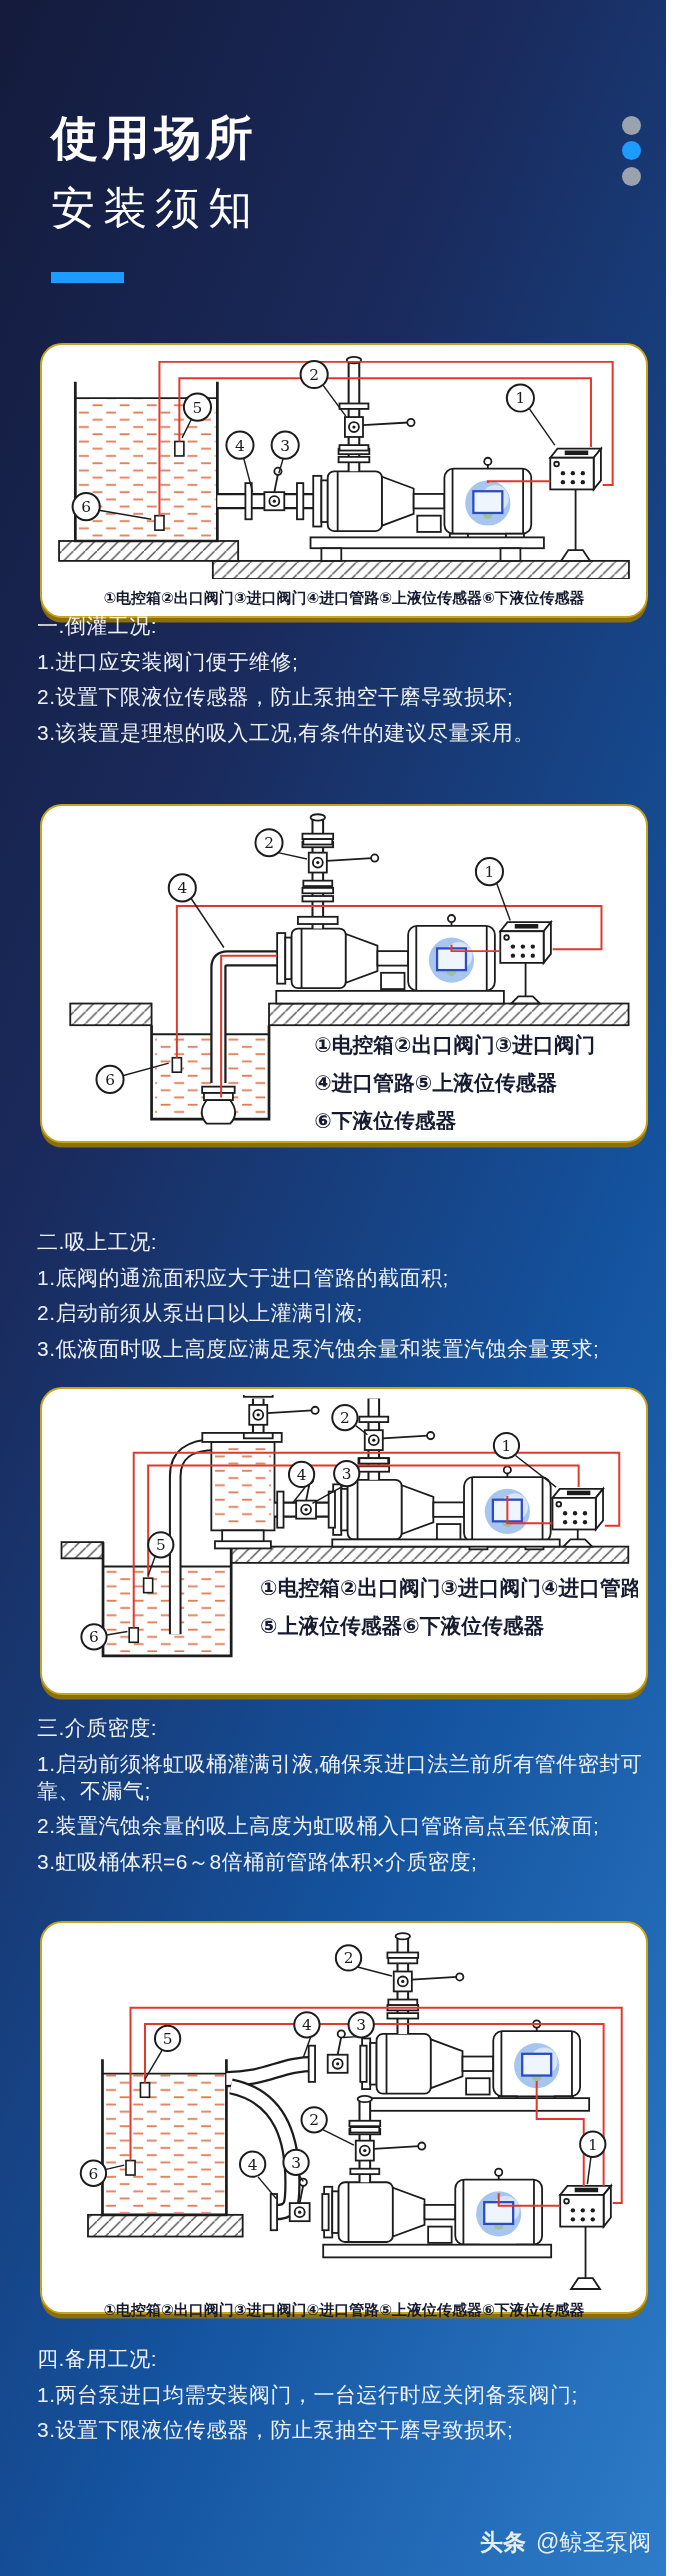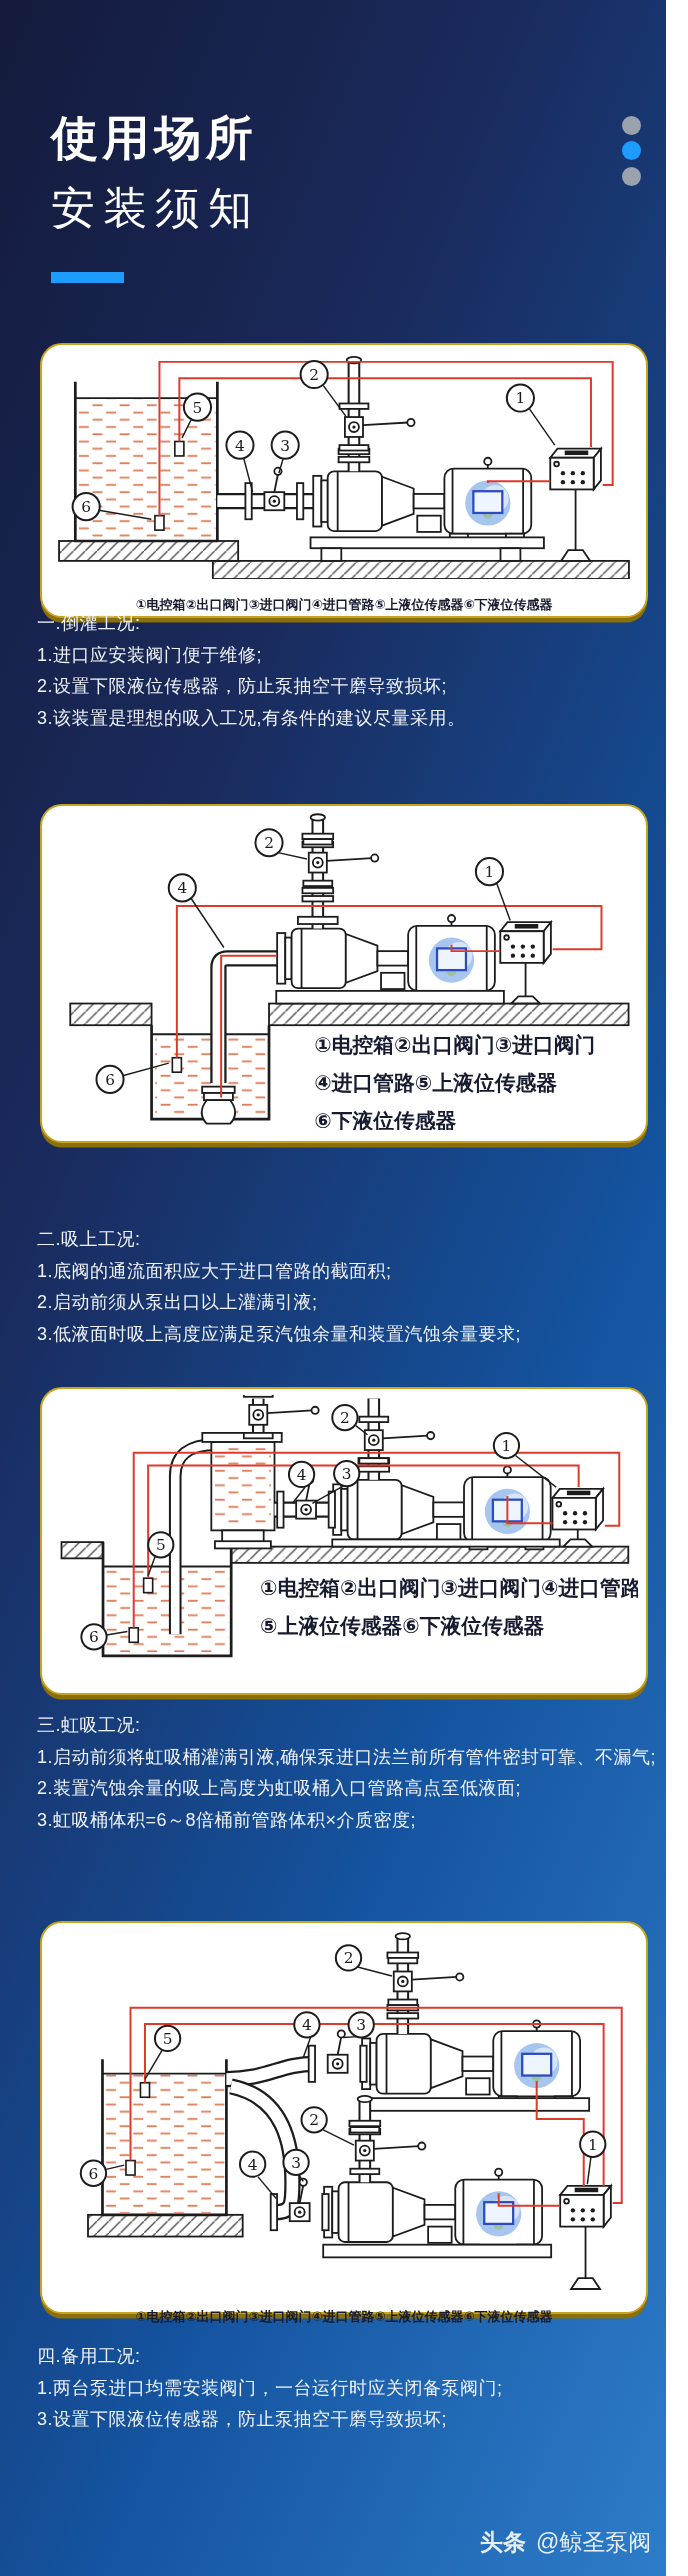--- a/index.html
+++ b/index.html
@@ -19,43 +19,43 @@
   .dot-blue{background:var(--accent_blue,#1e9bff);}
   
   .panel{
     position:absolute;left:40px;width:608px;box-sizing:border-box;
     background:#fff;border:2.8px solid var(--panel_border_gold,#c7a41c);border-radius:22px;
     box-shadow:0 5.5px 0 -0.9px var(--panel_shadow_gold,#8a6f0b);
     padding:5.5px 6.4px 3.7px;
   }
   .panel svg{display:block;margin:0 auto;}
   .panel-caption{
-    text-align:center;font-size:13px;font-weight:700;color:var(--caption_ink,#161b2f);
-    letter-spacing:0;line-height:24px;margin-top:14px;white-space:nowrap;
+    text-align:center;font-size:15px;font-weight:700;color:var(--caption_ink,#161b2f);
+    letter-spacing:0;line-height:24px;margin-top:7px;white-space:nowrap;
   }
   
   .bk{stroke:var(--ink,#1c1c1c);fill:none;stroke-width:2;}
   .bk3{stroke:var(--ink,#1c1c1c);fill:none;stroke-width:3;}
   .bkf{stroke:var(--ink,#1c1c1c);fill:#fff;stroke-width:2;}
   .pipe-o{stroke:var(--ink,#1c1c1c);stroke-width:18;fill:none;stroke-linejoin:round;}
   .pipe-i{stroke:#fff;stroke-width:13;fill:none;stroke-linejoin:round;}
   .pipe2-o{stroke:var(--ink,#1c1c1c);stroke-width:14;fill:none;}
   .pipe2-i{stroke:#fff;stroke-width:9.5;fill:none;}
   .wire{stroke:var(--wire_red,#e0392b);stroke-width:2.2;fill:none;}
   .hatchfill{fill:url(#hatch);stroke:var(--ink,#1c1c1c);stroke-width:2;}
   .liquid{fill:url(#liq);}
   .liq-line{stroke:var(--liquid_orange,#dd7a55);stroke-width:2;}
   .hatch-line{stroke:#4d4d4d;stroke-width:1.5;}
   .sensor{fill:#fff;stroke:var(--ink,#1c1c1c);stroke-width:1.8;}
   .callout circle{fill:#fff;stroke:var(--ink,#1c1c1c);stroke-width:2.2;}
   .callout text{font:400 17px "DejaVu Serif",serif;fill:var(--ink,#1c1c1c);text-anchor:middle;}
   .callout line{stroke:var(--ink,#1c1c1c);stroke-width:1.6;}
   .cap{font:700 23px "Liberation Sans","DejaVu Sans",sans-serif;fill:var(--caption_ink,#161b2f);}
   
-  .section{position:absolute;left:37px;width:621px;color:#eef2f8;font-size:18px;line-height:1.3;letter-spacing:0.5px;}
+  .section{position:absolute;left:37px;width:621px;color:#eef2f8;font-size:21px;line-height:1.3;letter-spacing:0.5px;}
   .section .heading{margin-bottom:8.3px;}
   .section .item{margin-bottom:8.3px;}
   
   .watermark{position:absolute;right:14.7px;top:2527px;color:rgba(255,255,255,.88);font-size:23px;}
   .watermark .brand{font-weight:700;margin-right:10px;}
   .watermark .handle{font-weight:400;}
 </style>
 </head>
 <body>
 
@@ -401,21 +401,21 @@
           <circle cx="505" cy="56" r="14"></circle>
         <text x="505" y="62">1</text>
       </g>
 
       <text class="cap" x="232" y="222">①电控箱②出口阀门③进口阀门④进口管路</text>
       <text class="cap" x="232" y="264">⑤上液位传感器⑥下液位传感器</text>
     </svg>
   </div>
 
   <div class="section" style="top:1714px;">
-    <div class="heading">三.虹吸工况:</div>
+    <div class="heading">三.介质密度:</div>
     <div class="item">1.启动前须将虹吸桶灌满引液,确保泵进口法兰前所有管件密封可靠、不漏气;</div>
     <div class="item">2.装置汽蚀余量的吸上高度为虹吸桶入口管路高点至低液面;</div>
     <div class="item">3.虹吸桶体积=6～8倍桶前管路体积×介质密度;</div>
   </div>
 
   <div class="panel" style="top:1921px;height:393px;padding-top:3.7px;">
     <svg viewBox="0 0 650 402" width="588" height="364">
 
       <rect x="42" y="318" width="171" height="24" class="hatchfill"></rect>
       <g>

